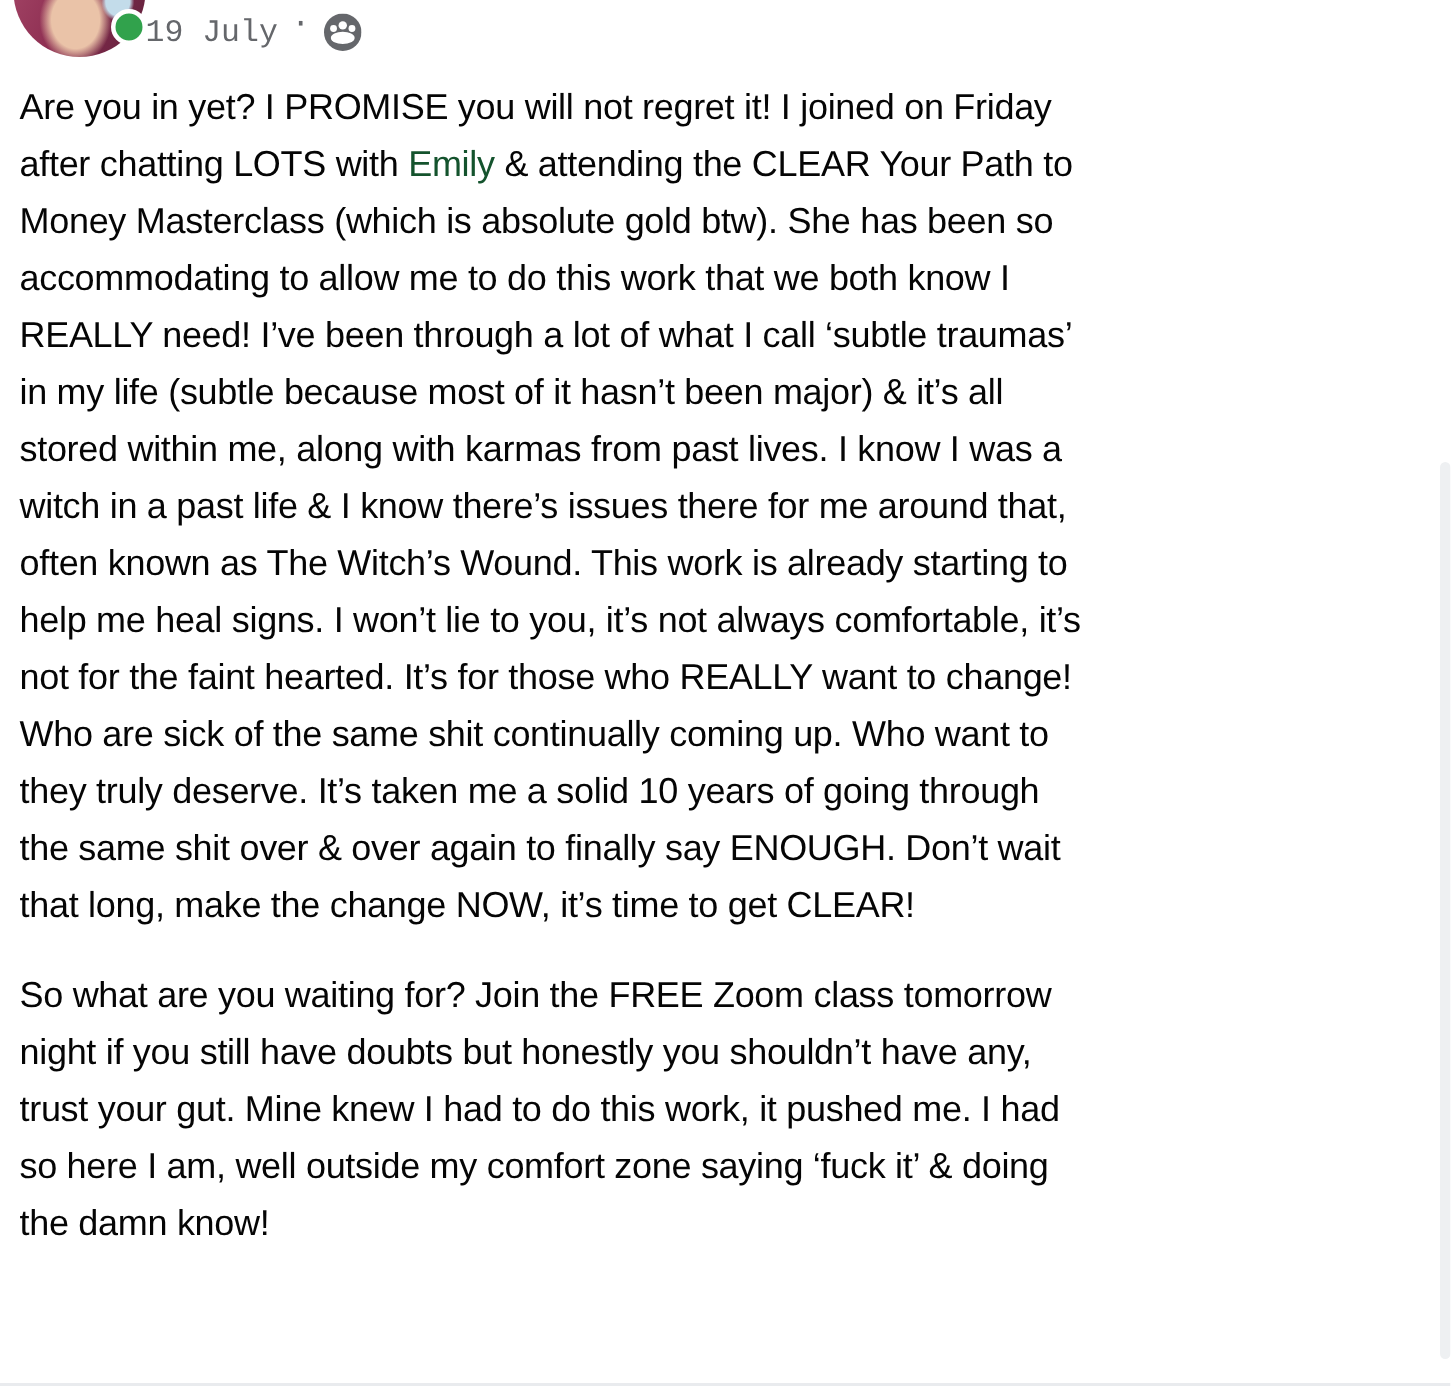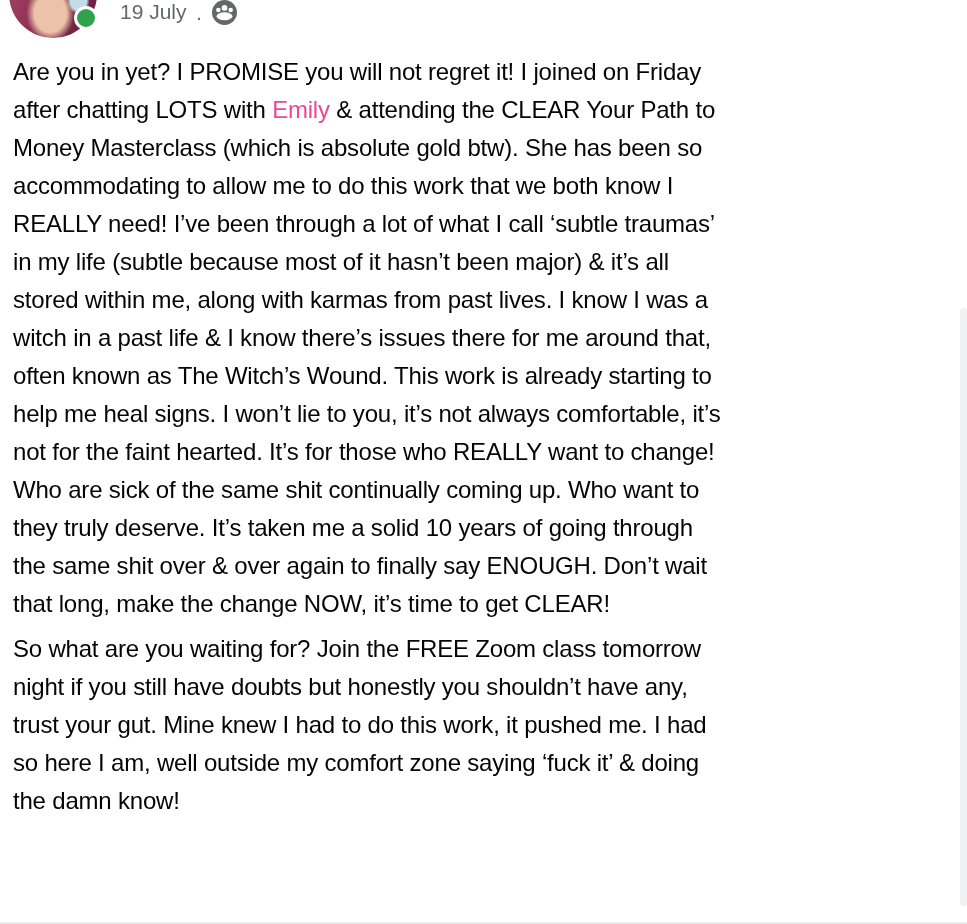--- a/index.html
+++ b/index.html
@@ -37,28 +37,29 @@
     top: 6px;
     width: 24px;
     height: 24px;
     border-radius: 50%;
     background: #31A24C;
     border: 3px solid #ffffff;
     box-sizing: border-box;
   }
   .meta-row {
     position: absolute;
-    left: 120px;
+    left: 97px;
     top: 0px;
     height: 34px;
     display: flex;
-    align-items: flex-start;
+    align-items: flex-end;
     gap: 9px;
     color: #65676B;
     font-size: 21px;
+    font-family: Liberation Mono, monospace;
   }
   .timestamp {
     color: #65676B;
     text-decoration: none;
     cursor: pointer;
   }
   .sep-dot {
     font-size: 21px;
     line-height: 34px;
   }
@@ -68,31 +69,31 @@
     display: inline-block;
   }
 
   
   .post-text {
     margin-top: 13px;
     padding: 0 16px 0 13px;
     color: #050505;
   }
   .para { margin: 0; }
-  .para + .para { margin-top: 7px; }
+  .para + .para { margin-top: 22px; }
   .line {
     font-size: 24px;
     line-height: 38px;
     height: 38px;
     letter-spacing: -0.2px;
     white-space: pre;
     color: #050505;
   }
   .mention {
-    color: #ec4899;
+    color: #14532d;
     text-decoration: none;
     cursor: pointer;
   }
 
   
   .scrollbar-thumb {
     position: absolute;
     right: 0px;
     top: 308px;
     width: 7px;

